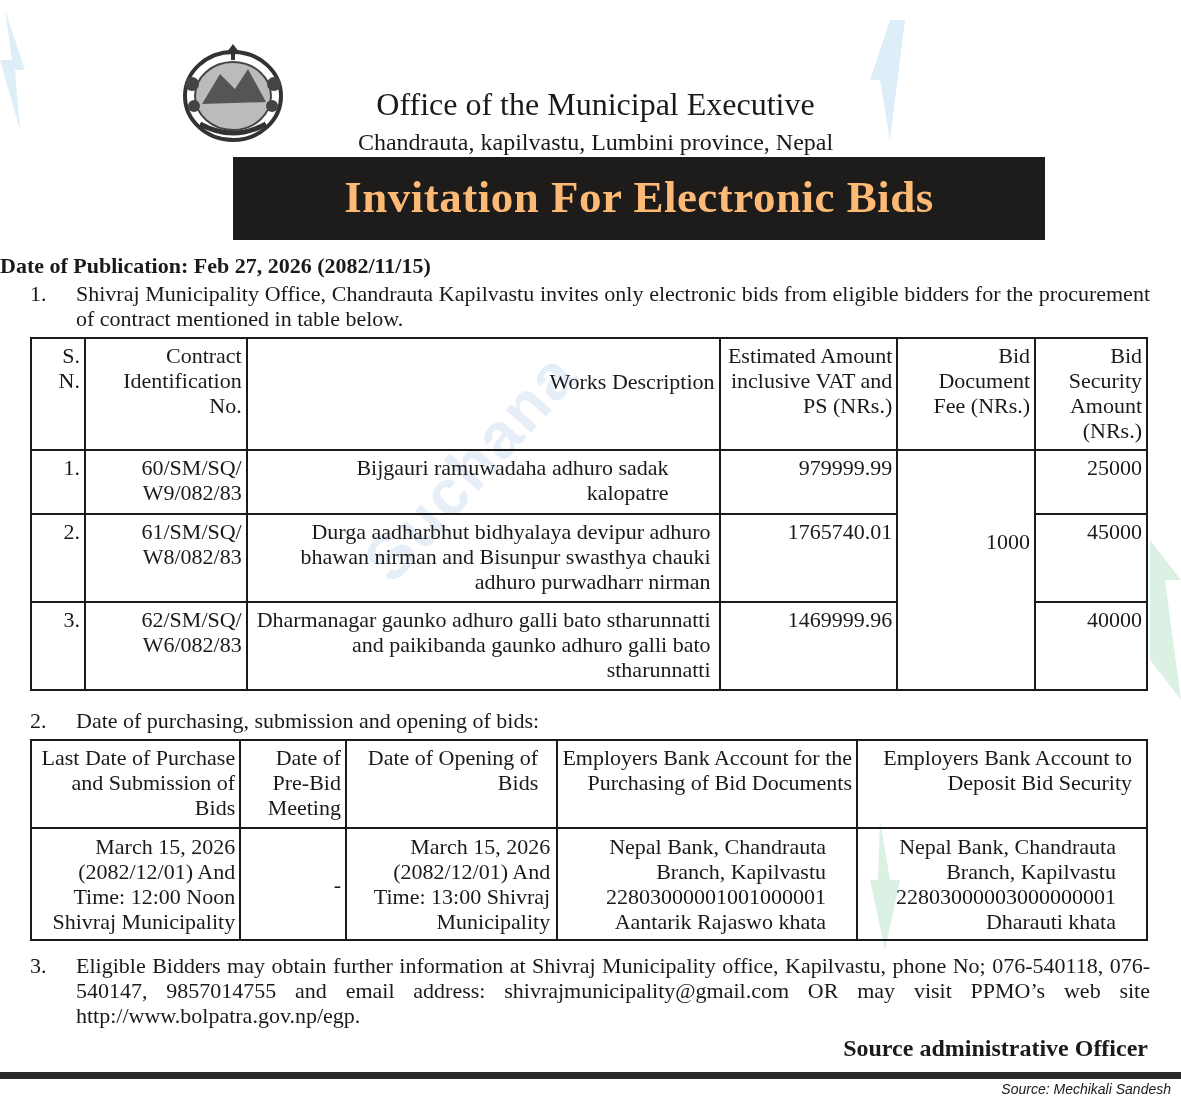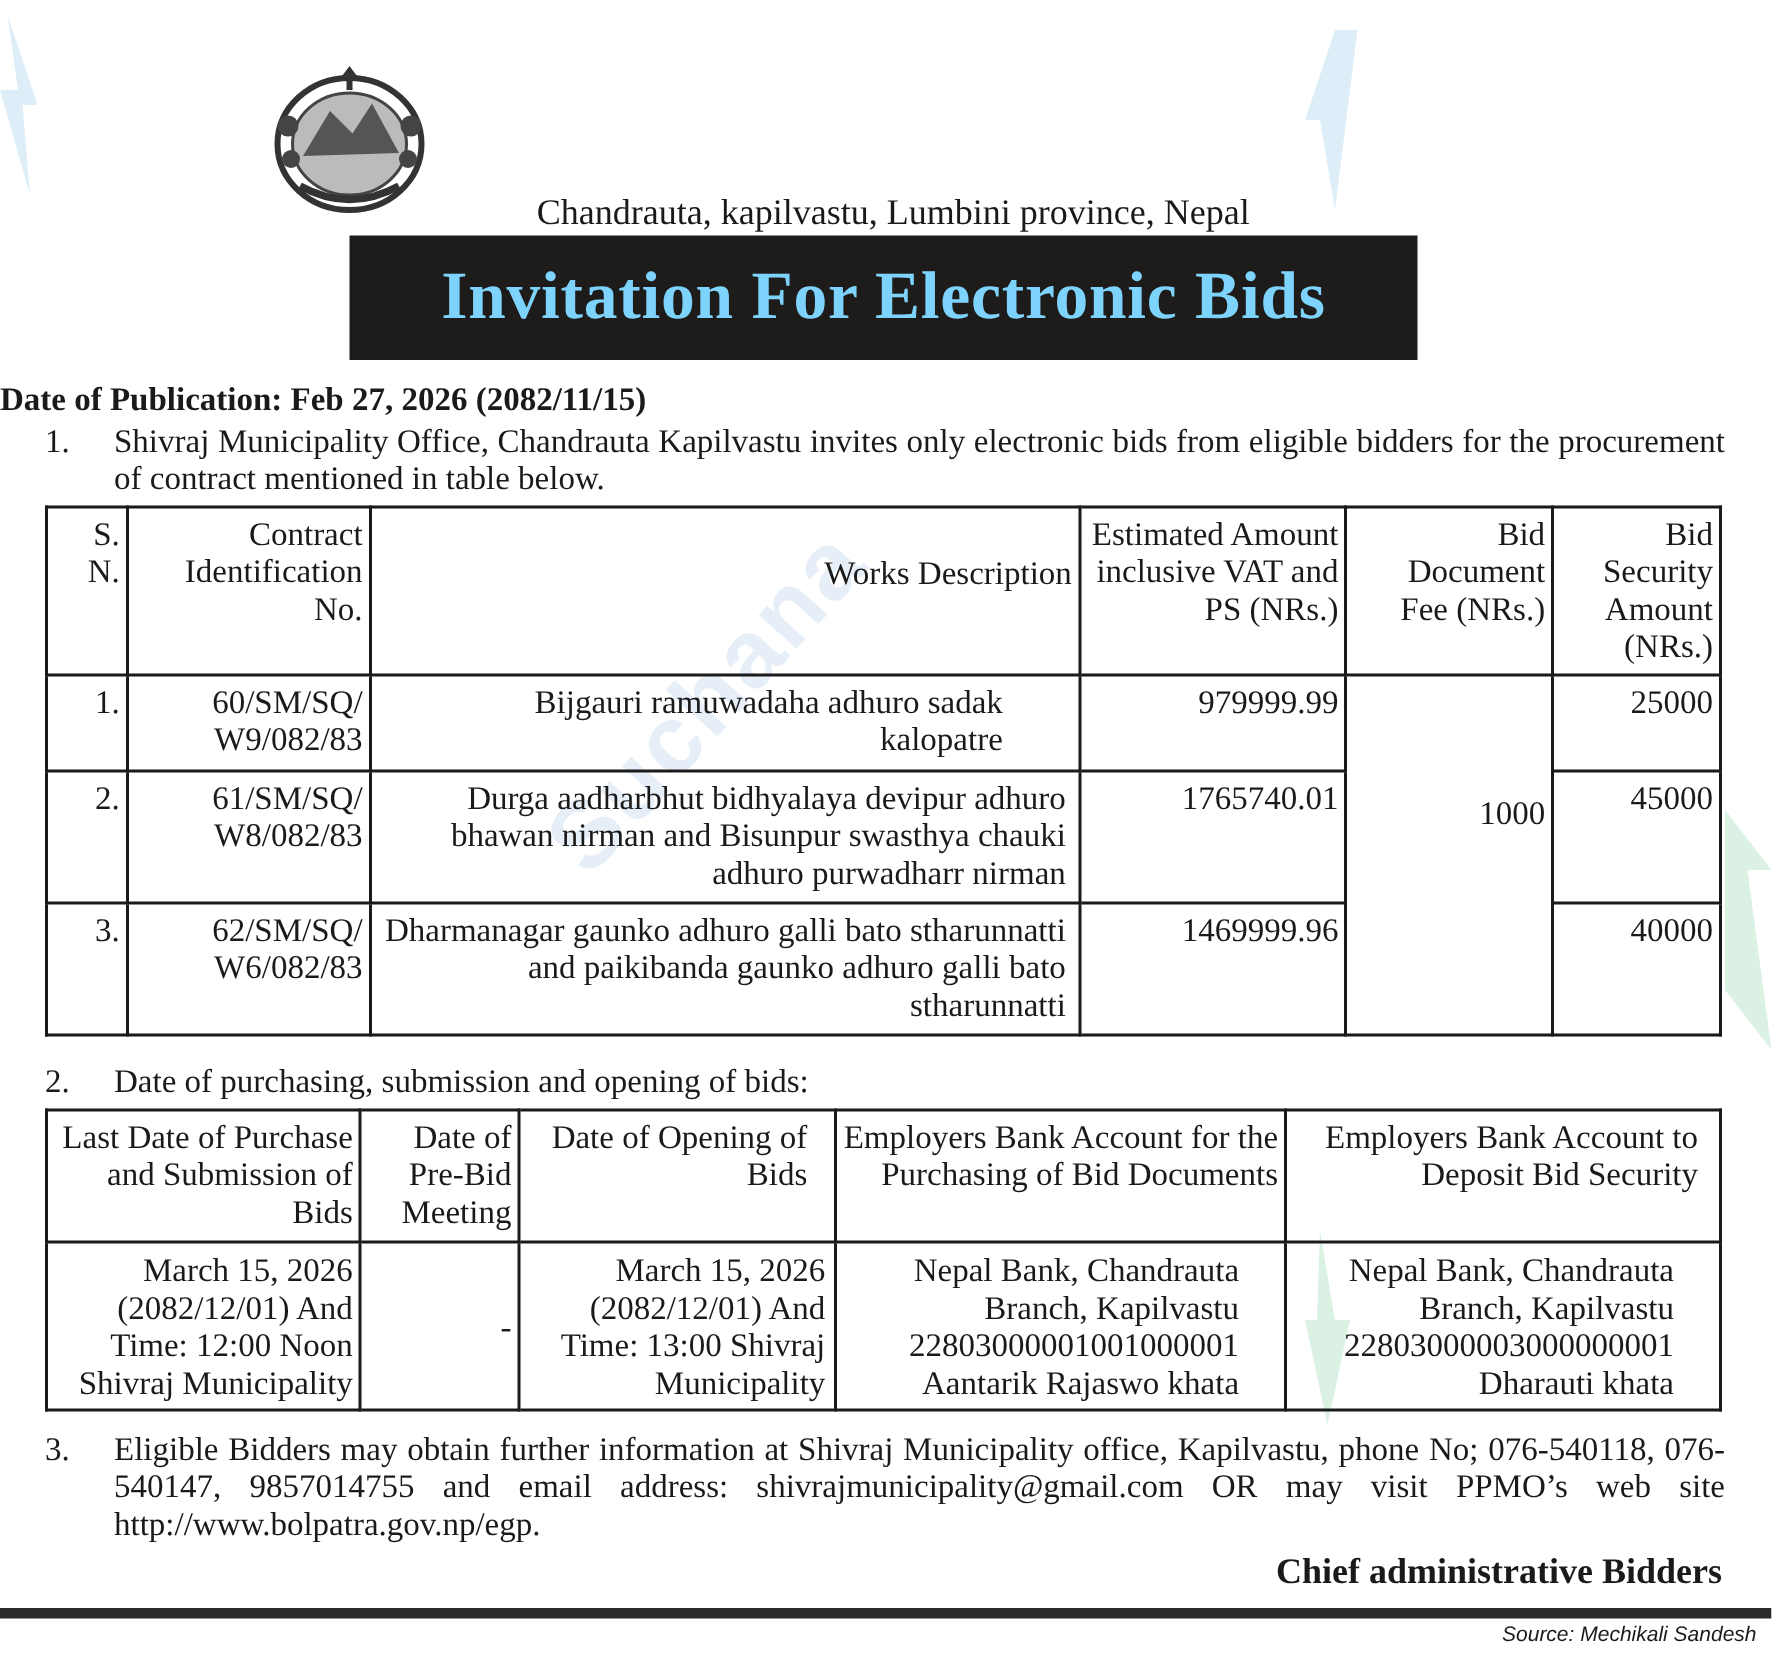--- a/index.html
+++ b/index.html
@@ -9,22 +9,22 @@
   }
   .wm-arrow { position:absolute; opacity:0.18; }
   .header { position:absolute; top:14px; left:0; width:1181px; height:140px; }
   .emblem { position:absolute; left:180px; top:30px; width:106px; height:100px; }
   .h-title { position:absolute; left:0; width:1181px; top:14px; text-align:center; padding-left:10px; box-sizing:border-box;
     font-size:45px; font-weight:bold; letter-spacing:0.5px; line-height:50px; }
   .h-sub { position:absolute; left:0; width:1181px; top:72px; text-align:center; padding-left:10px; box-sizing:border-box;
     font-size:32px; line-height:36px; }
   .h-addr { position:absolute; left:0; width:1181px; top:114px; text-align:center; padding-left:10px; box-sizing:border-box;
     font-size:24px; line-height:28px; }
-  .banner { position:absolute; left:233px; top:157px; width:712px; height:83px; background:#1e1b1b;
-    color:#7dd3fc; font-weight:bold; font-size:45px; text-align:center; line-height:80px; letter-spacing:0.5px; }
+  .banner { position:absolute; left:233px; top:157px; width:812px; height:83px; background:#1e1b1b;
+    color:#fdba74; font-weight:bold; font-size:45px; text-align:center; line-height:80px; letter-spacing:0.5px; }
   .pubdate { position:absolute; top:254px; left:0; width:1181px; text-align:left; font-weight:bold; font-size:22px; line-height:24px; }
   .para { position:absolute; left:30px; width:1120px; font-size:22px; line-height:25px; text-align:justify; }
   .para .num { position:absolute; left:0; top:0; }
   .para .txt { margin-left:46px; display:block; }
   table { border-collapse:collapse; position:absolute; font-size:22px; line-height:25px; }
   td, th { border:2.5px solid #1a1a1a; text-align:right; vertical-align:top; font-weight:normal; padding:4px 4px; }
   .t1 { left:30px; top:337px; width:1118px; }
   .t1 th { vertical-align:middle; }
   .t1 th.top { vertical-align:top; }
   .t2 { left:30px; top:739px; width:1118px; }
@@ -58,20 +58,21 @@
     <ellipse cx="53" cy="52" rx="48" ry="44" fill="none" stroke="#333" stroke-width="4"></ellipse>
     <ellipse cx="53" cy="52" rx="38" ry="34" fill="#bbb" stroke="#444" stroke-width="2"></ellipse>
     <polygon points="22,60 40,30 55,45 68,25 86,58" fill="#555"></polygon>
     <polygon points="47,8 53,0 59,8 55,8 55,16 51,16 51,8" fill="#333"></polygon>
     <path d="M20,80 Q53,98 86,80" fill="none" stroke="#333" stroke-width="5"></path>
     <circle cx="12" cy="40" r="7" fill="#444"></circle>
       <circle cx="94" cy="40" r="7" fill="#444"></circle>
     <circle cx="14" cy="62" r="6" fill="#444"></circle>
       <circle cx="92" cy="62" r="6" fill="#444"></circle>
   </svg>
+  <div class="h-sub">Office of the Municipal Executive</div>
   <div class="h-addr">Chandrauta, kapilvastu, Lumbini province, Nepal</div>
 </div>
 
 <div class="banner">Invitation For Electronic Bids</div>
 
 <div class="pubdate">Date of Publication: Feb 27, 2026 (2082/11/15)</div>
 
 <div class="para" style="top:281px">
   <span class="num">1.</span>
   <span class="txt">Shivraj Municipality Office, Chandrauta Kapilvastu invites only electronic bids from eligible bidders for the procurement of contract mentioned in table below.</span>
@@ -149,15 +150,15 @@
     <td style="padding:4px 30px">Nepal Bank, Chandrauta Branch, Kapilvastu 22803000003000000001 Dharauti khata</td>
   </tr>
 </tbody>
   </table>
 
 <div class="para" style="top:953px">
   <span class="num">3.</span>
   <span class="txt">Eligible Bidders may obtain further information at Shivraj Municipality office, Kapilvastu, phone No; 076-540118, 076-540147, 9857014755 and email address: shivrajmunicipality@gmail.com OR may visit PPMO’s web site http://www.bolpatra.gov.np/egp.</span>
 </div>
 
-<div class="signature">Chief administrative Bidders</div>
+<div class="signature">Source administrative Officer</div>
 <div class="rule"></div>
 <div class="source">Source: Mechikali Sandesh</div>
 
 </body></html>

